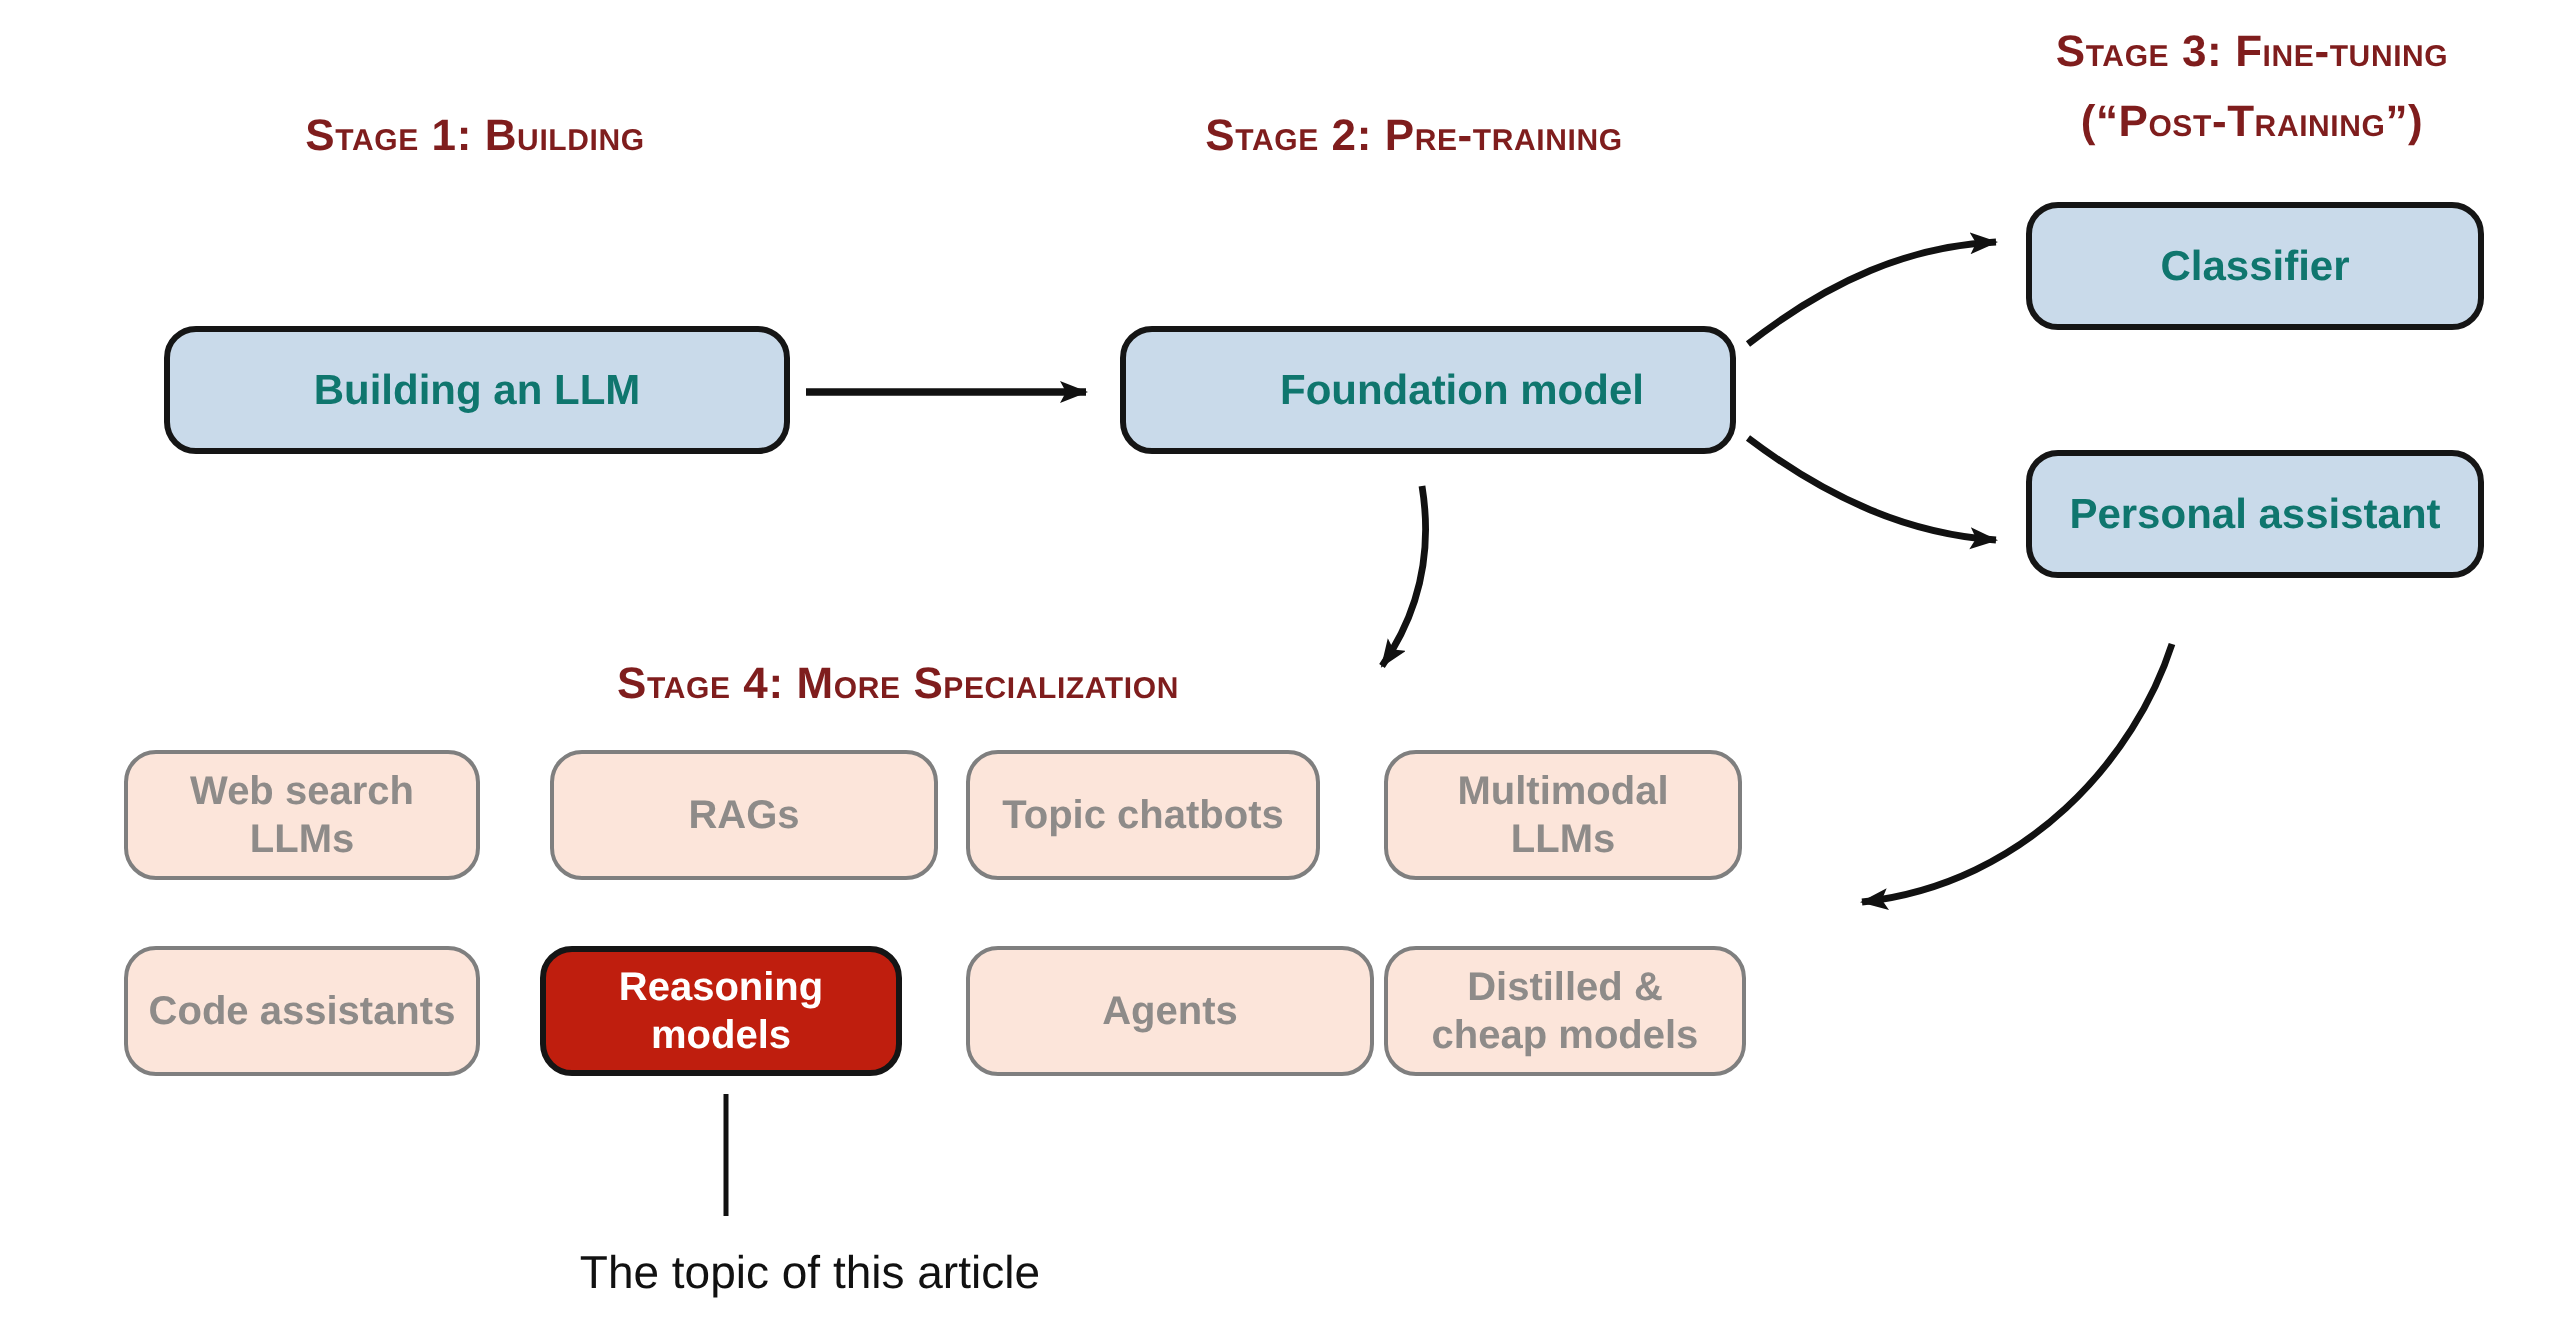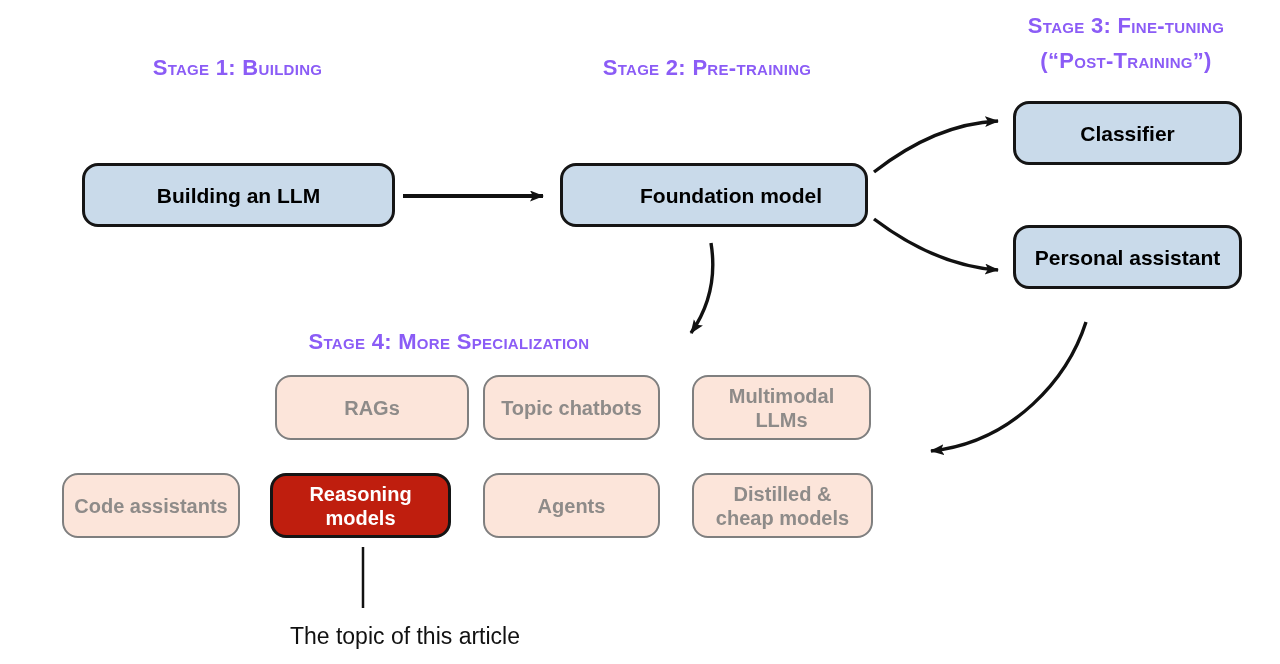--- a/index.html
+++ b/index.html
@@ -18,21 +18,21 @@
     position: absolute;
     left: 0; top: 0;
     width: 1280px; height: 664px;
     pointer-events: none;
   }
 
   .stage-title {
     position: absolute;
     font-weight: 700;
     font-size: 22px;
-    color: #8b5cf6;
+    color: #7f1d1d;
     text-align: center;
     font-variant: small-caps;
     letter-spacing: 0.3px;
     line-height: 35px;
   }
 
   .node {
     position: absolute;
     display: flex;
     align-items: center;
@@ -41,21 +41,21 @@
     border-radius: 16px;
     font-weight: 700;
     font-size: 21px;
     line-height: 25px;
     padding: 4px 10px;
   }
 
   .node-blue {
     background: var(--blue-fill, #c9daea);
     border: 3px solid var(--node-border, #151515);
-    color: #000000;
+    color: #0f766e;
   }
 
   .node-pink {
     background: var(--pink-fill, #fce5da);
     border: 2.5px solid var(--pink-border, #7f7f7f);
     color: var(--pink-text, #8e8b89);
     font-size: 20px;
     line-height: 24px;
   }
 
@@ -86,21 +86,21 @@
   #n-classifier { left: 1013px; top: 101px; width: 229px; height: 64px; }
   #n-personal   { left: 1013px; top: 225px; width: 229px; height: 64px; }
 
   #n-websearch  { left: 62px;  top: 375px; width: 178px; height: 65px; }
   #n-rags       { left: 275px; top: 375px; width: 194px; height: 65px; }
   #n-chatbots   { left: 483px; top: 375px; width: 177px; height: 65px; }
   #n-multimodal { left: 692px; top: 375px; width: 179px; height: 65px; }
 
   #n-code       { left: 62px;  top: 473px; width: 178px; height: 65px; }
   #n-reasoning  { left: 270px; top: 473px; width: 181px; height: 65px; }
-  #n-agents     { left: 483px; top: 473px; width: 177px; height: 65px; }
+  #n-agents     { left: 483px; top: 473px; width: 204px; height: 65px; }
   #n-distilled  { left: 692px; top: 473px; width: 181px; height: 65px; }
 
   #caption-topic { left: 230px; top: 623px; width: 290px; }
 </style>
 </head>
 <body>
 
 <div class="canvas">
 
   <svg class="arrow-layer" viewBox="0 0 1280 664" xmlns="http://www.w3.org/2000/svg">
@@ -123,20 +123,21 @@
     <div>Stage 3: Fine-tuning</div>
     <div>(“Post-Training”)</div>
   </div>
   <div class="stage-title" id="t-stage4">Stage 4: More Specialization</div>
 
   <div class="node node-blue" id="n-building">Building an LLM</div>
   <div class="node node-blue" id="n-foundation">Foundation model</div>
   <div class="node node-blue" id="n-classifier">Classifier</div>
   <div class="node node-blue" id="n-personal">Personal assistant</div>
 
+  <div class="node node-pink" id="n-websearch">Web search LLMs</div>
   <div class="node node-pink" id="n-rags">RAGs</div>
   <div class="node node-pink" id="n-chatbots">Topic chatbots</div>
   <div class="node node-pink" id="n-multimodal">Multimodal LLMs</div>
 
   <div class="node node-pink" id="n-code">Code assistants</div>
   <div class="node node-red" id="n-reasoning">Reasoning models</div>
   <div class="node node-pink" id="n-agents">Agents</div>
   <div class="node node-pink" id="n-distilled">Distilled &amp; cheap models</div>
 
   <div class="caption" id="caption-topic">The topic of this article</div>

